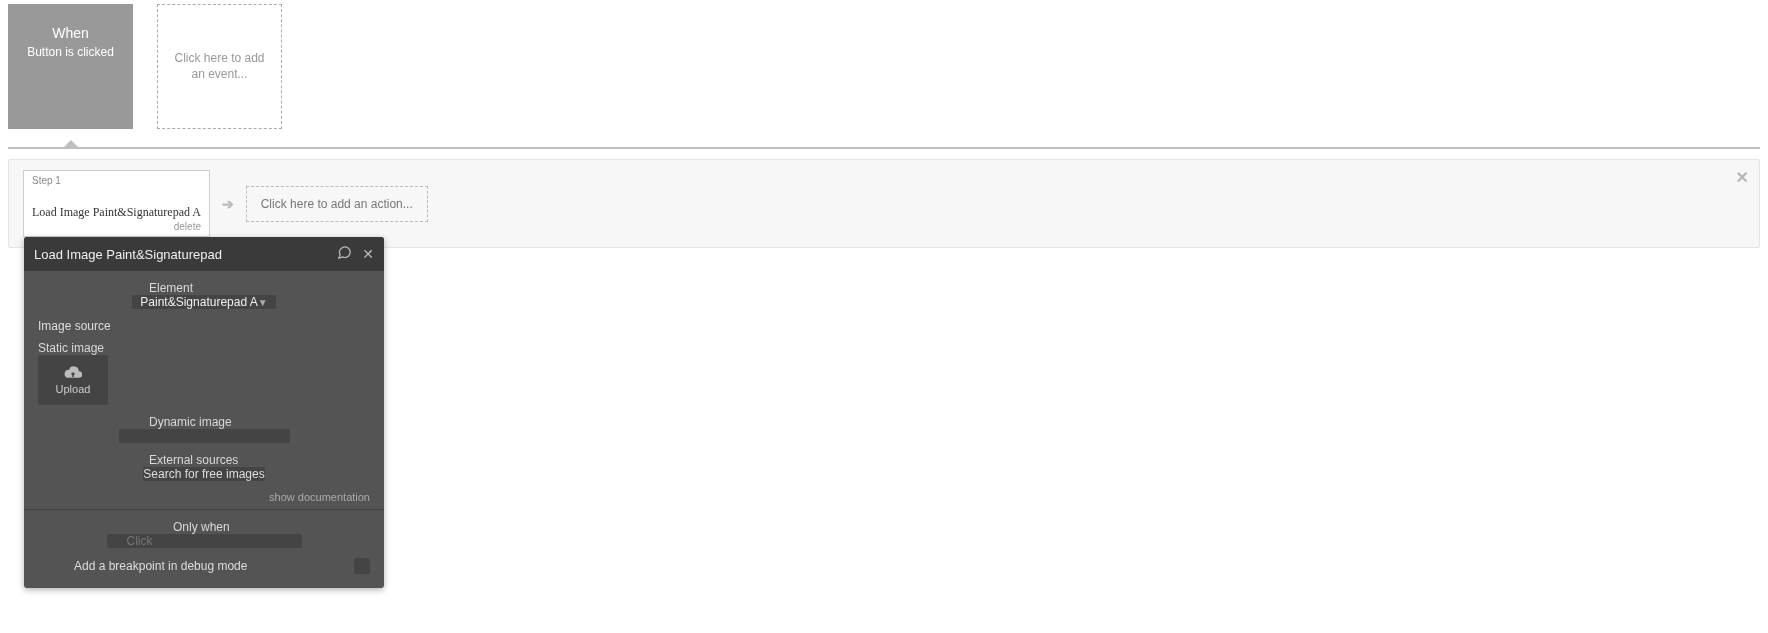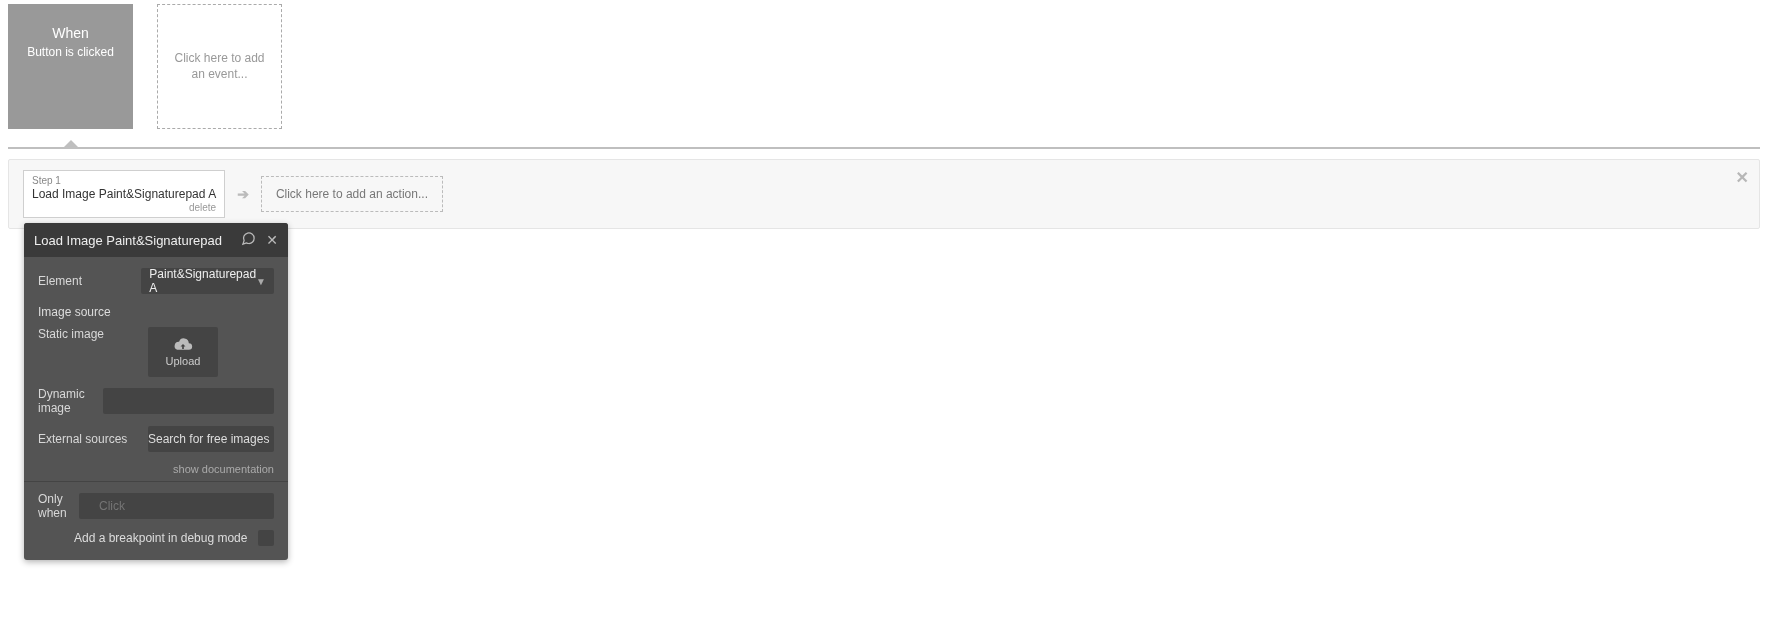--- a/index.html
+++ b/index.html
@@ -77,41 +77,41 @@
   }
   .step-card {
     border: 1px solid #cfcfcf;
     background: #fff;
     padding: 4px 8px 4px 8px;
     min-width: 182px;
     font-size: 11px;
     cursor: pointer;
   }
   .step-card .step-num { color: #888; font-size: 10px; }
-  .step-card .step-text { color: #333; font-size: 12px; margin-top: 1px;}
+  .step-card .step-text { color: #333; font-size: 12px; margin-top: 19px; font-family: Liberation Serif, serif;}
   .step-card .step-del { color: #999; font-size: 10px; text-align: right; margin-top: 1px;}
   .arrow-right {
     color: #bbb;
     font-size: 14px;
     font-weight: bold;
   }
   .action-add {
     border: 1px dashed #bbbbbb;
     background: transparent;
     color: #777;
     font-size: 12px;
     padding: 10px 14px;
     cursor: pointer;
   }
   
   .prop-panel {
     position: absolute;
     left: 24px;
-    top: 223px;
-    width: 264px;
+    top: 237px;
+    width: 360px;
     background: #545454;
     border-radius: 3px;
     color: #ddd;
     box-shadow: 0 2px 6px rgba(0,0,0,0.3);
     font-size: 12px;
   }
   .prop-header {
     background: #3a3a3a;
     height: 34px;
     display: flex;
@@ -133,20 +133,21 @@
     margin-left: 10px;
     cursor: pointer;
     font-size: 14px;
   }
   .prop-body { padding: 10px 14px 4px 14px; }
   .prop-row {
     display: flex;
     align-items: center;
     margin-bottom: 10px;
     min-height: 28px;
+    flex-direction: column;
   }
   .prop-label {
     width: 110px;
     color: #d8d8d8;
     font-size: 12px;
   }
   .dropdown {
     flex: 1;
     background: #444444;
     border-radius: 2px;

